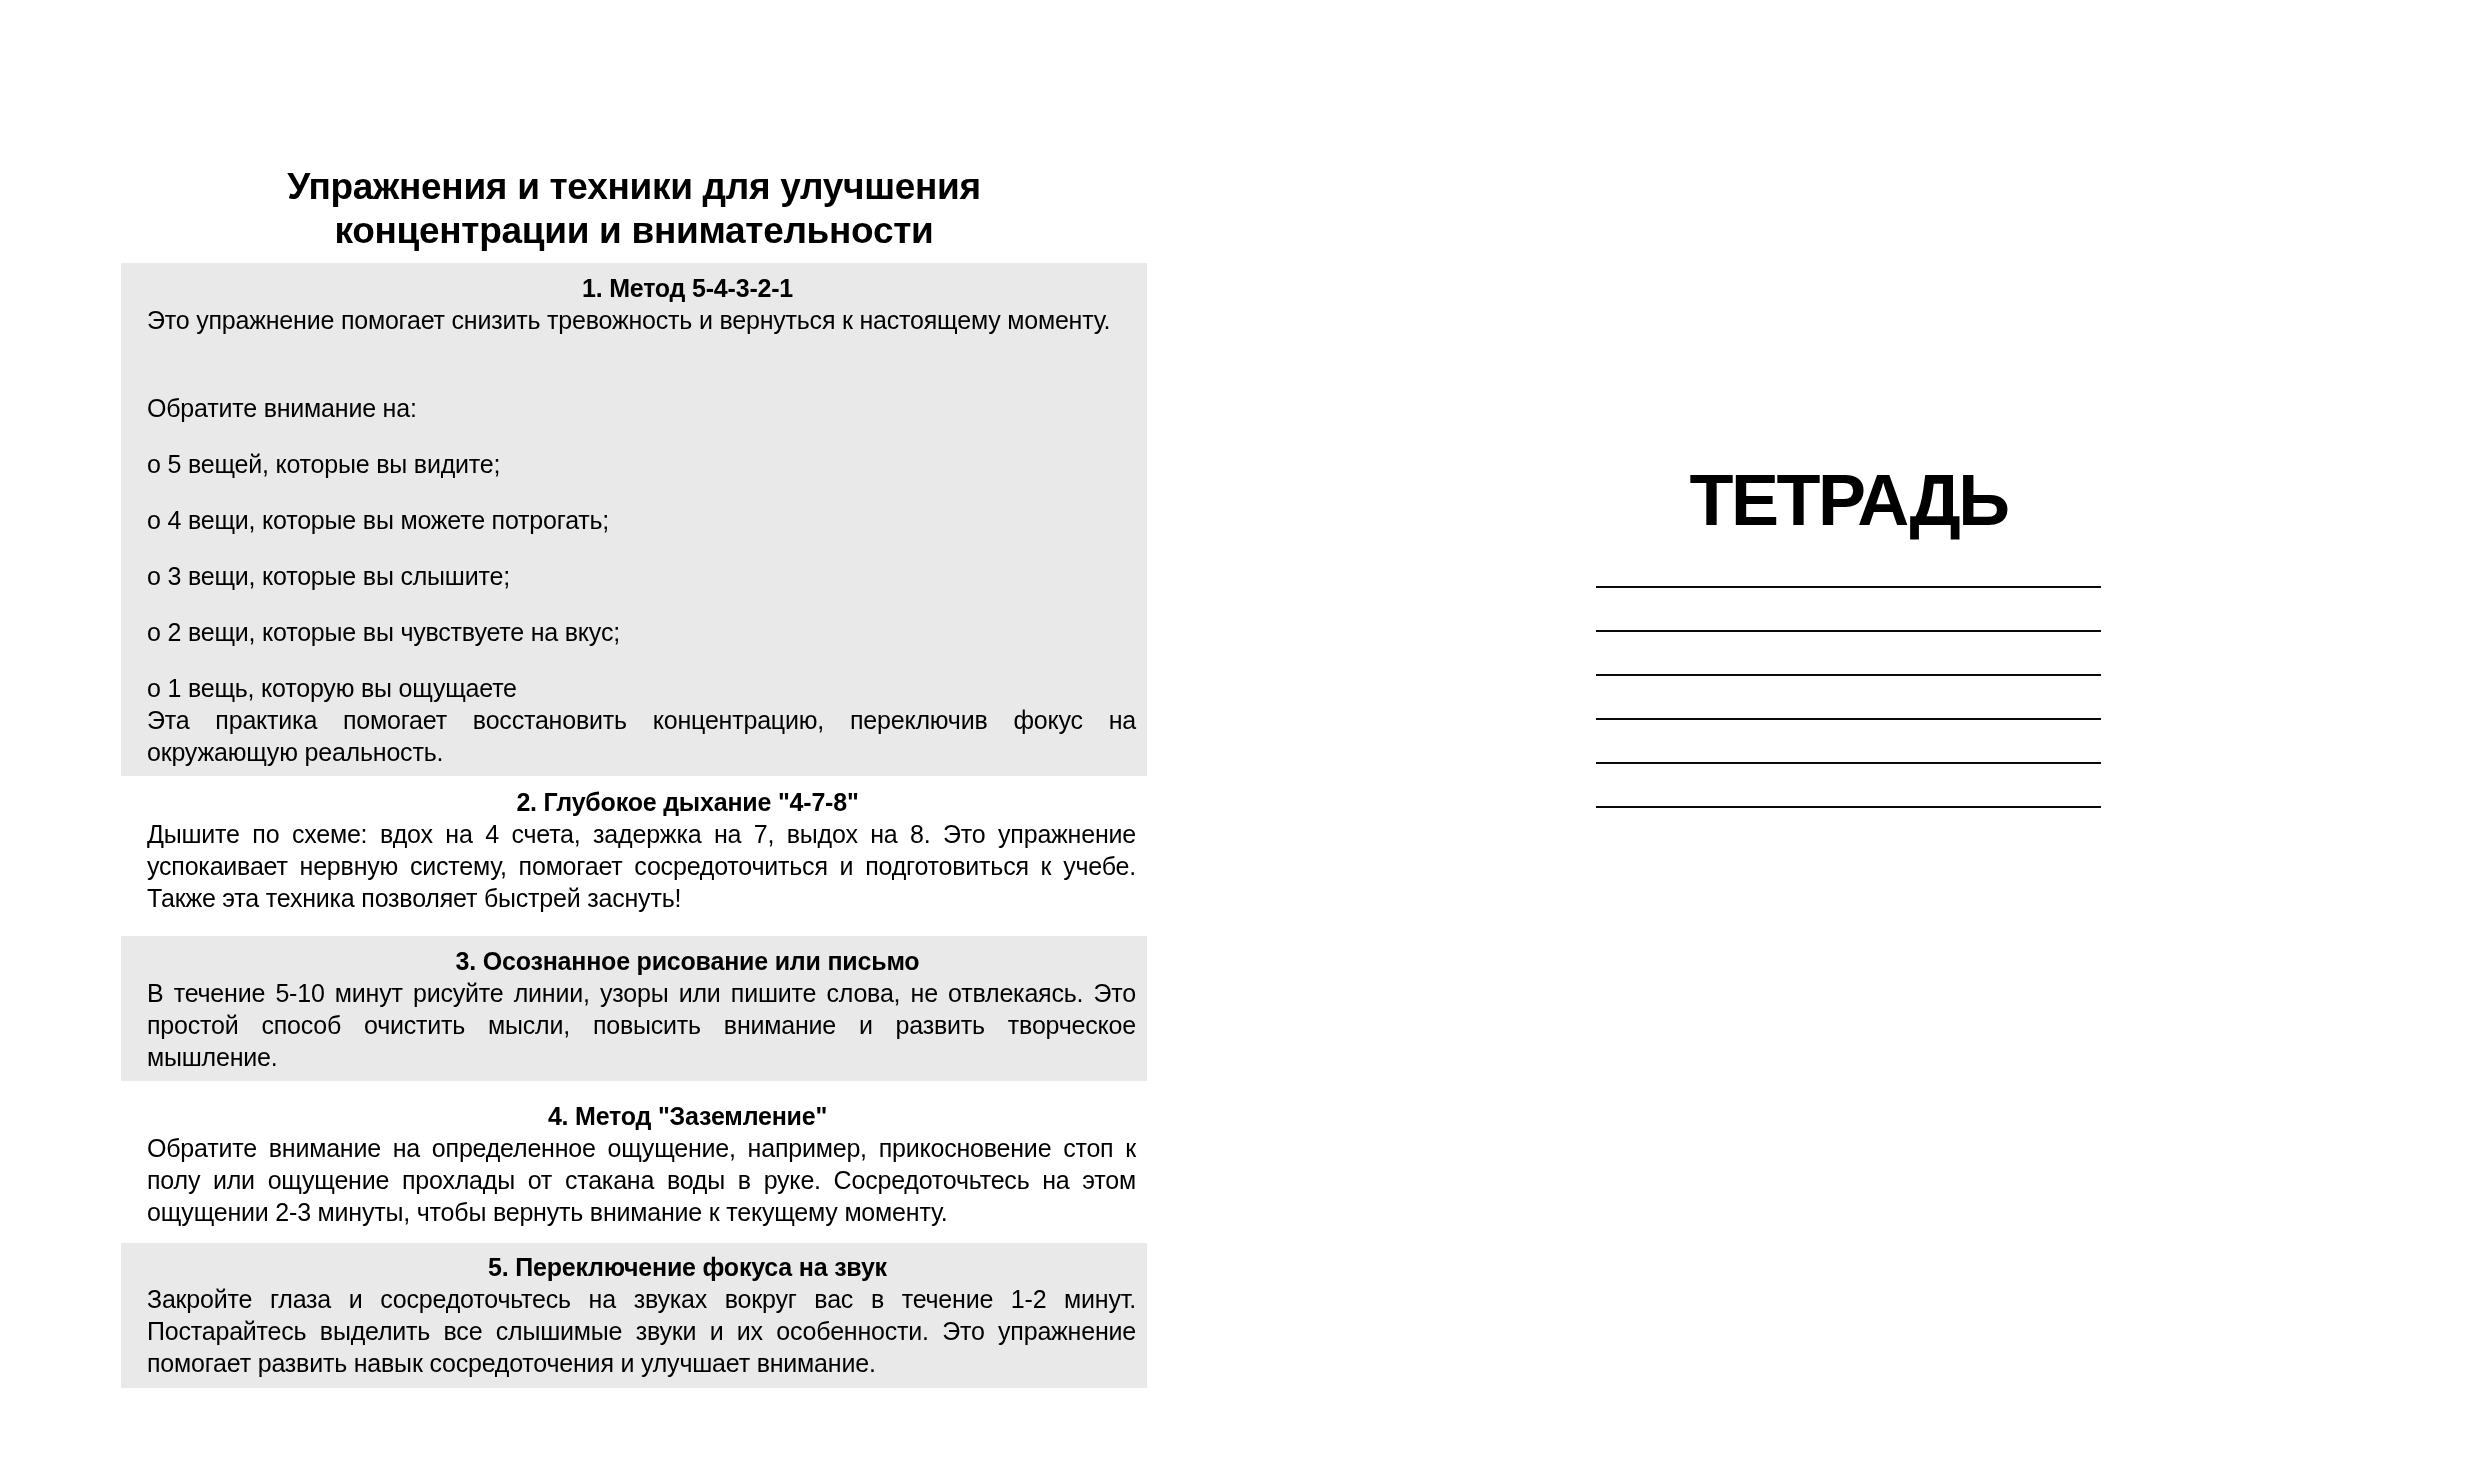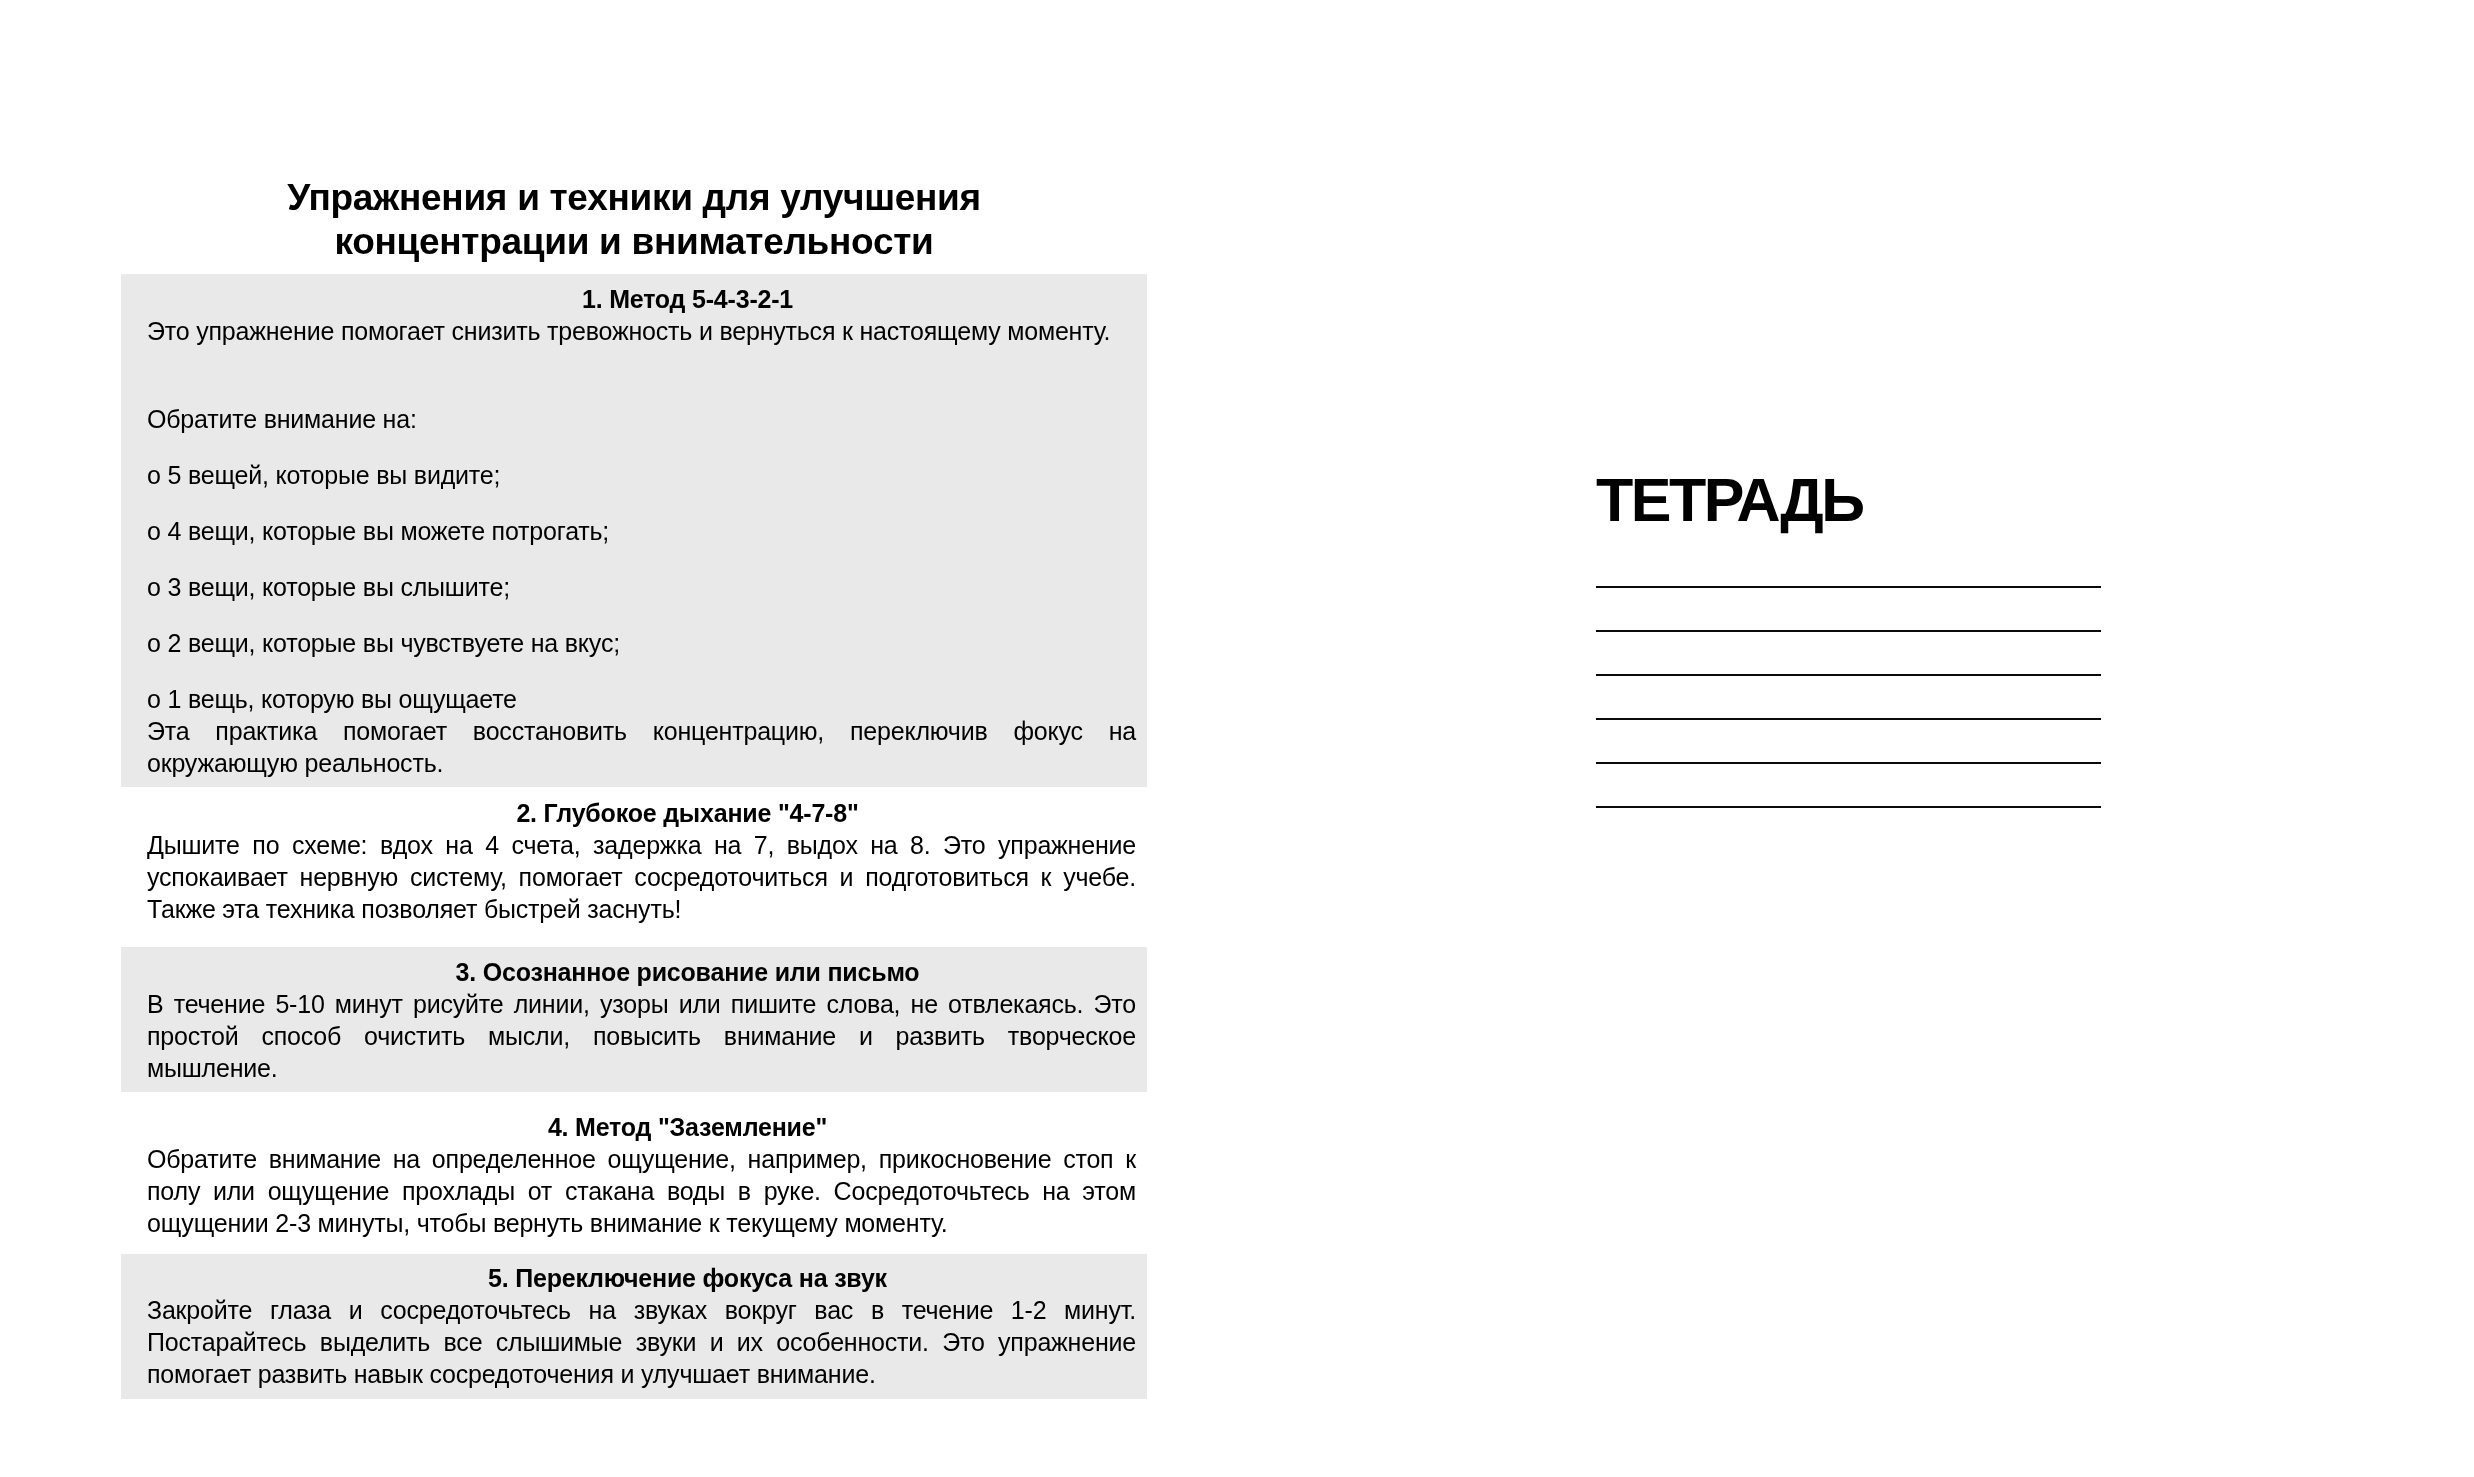--- a/index.html
+++ b/index.html
@@ -11,21 +11,21 @@
     position:relative;
     overflow:hidden;
   }
   
   .left-col{
     position:absolute;
     left:121px; top:161px;
     width:1026px;
   }
   .page-title{
-    margin:15px 0 10px 0;
+    margin:4px 0 10px 0;
     font-size:37px;
     line-height:44px;
     font-weight:bold;
     text-align:center;
     letter-spacing:-0.3px;
   }
   #sections{
     font-size:25px;
     line-height:32px;
     letter-spacing:-0.2px;
@@ -49,24 +49,24 @@
     margin-top:24px;
   }
   .gap{height:32px;}
   
   .right-col{
     position:absolute;
     left:1596px; top:466px;
     width:505px;
   }
   .notebook-title{
-    font-size:61px;
+    font-size:72px;
     line-height:69px;
     font-weight:bold;
-    text-align:left;
+    text-align:center;
     letter-spacing:-2.5px;
     white-space:nowrap;
   }
   .nlines{margin-top:51px;}
   .nline{
     height:0;
     border-top:2.5px solid #0a0a0a;
     margin-bottom:42px;
   }
   .nline:last-child{margin-bottom:0;}

